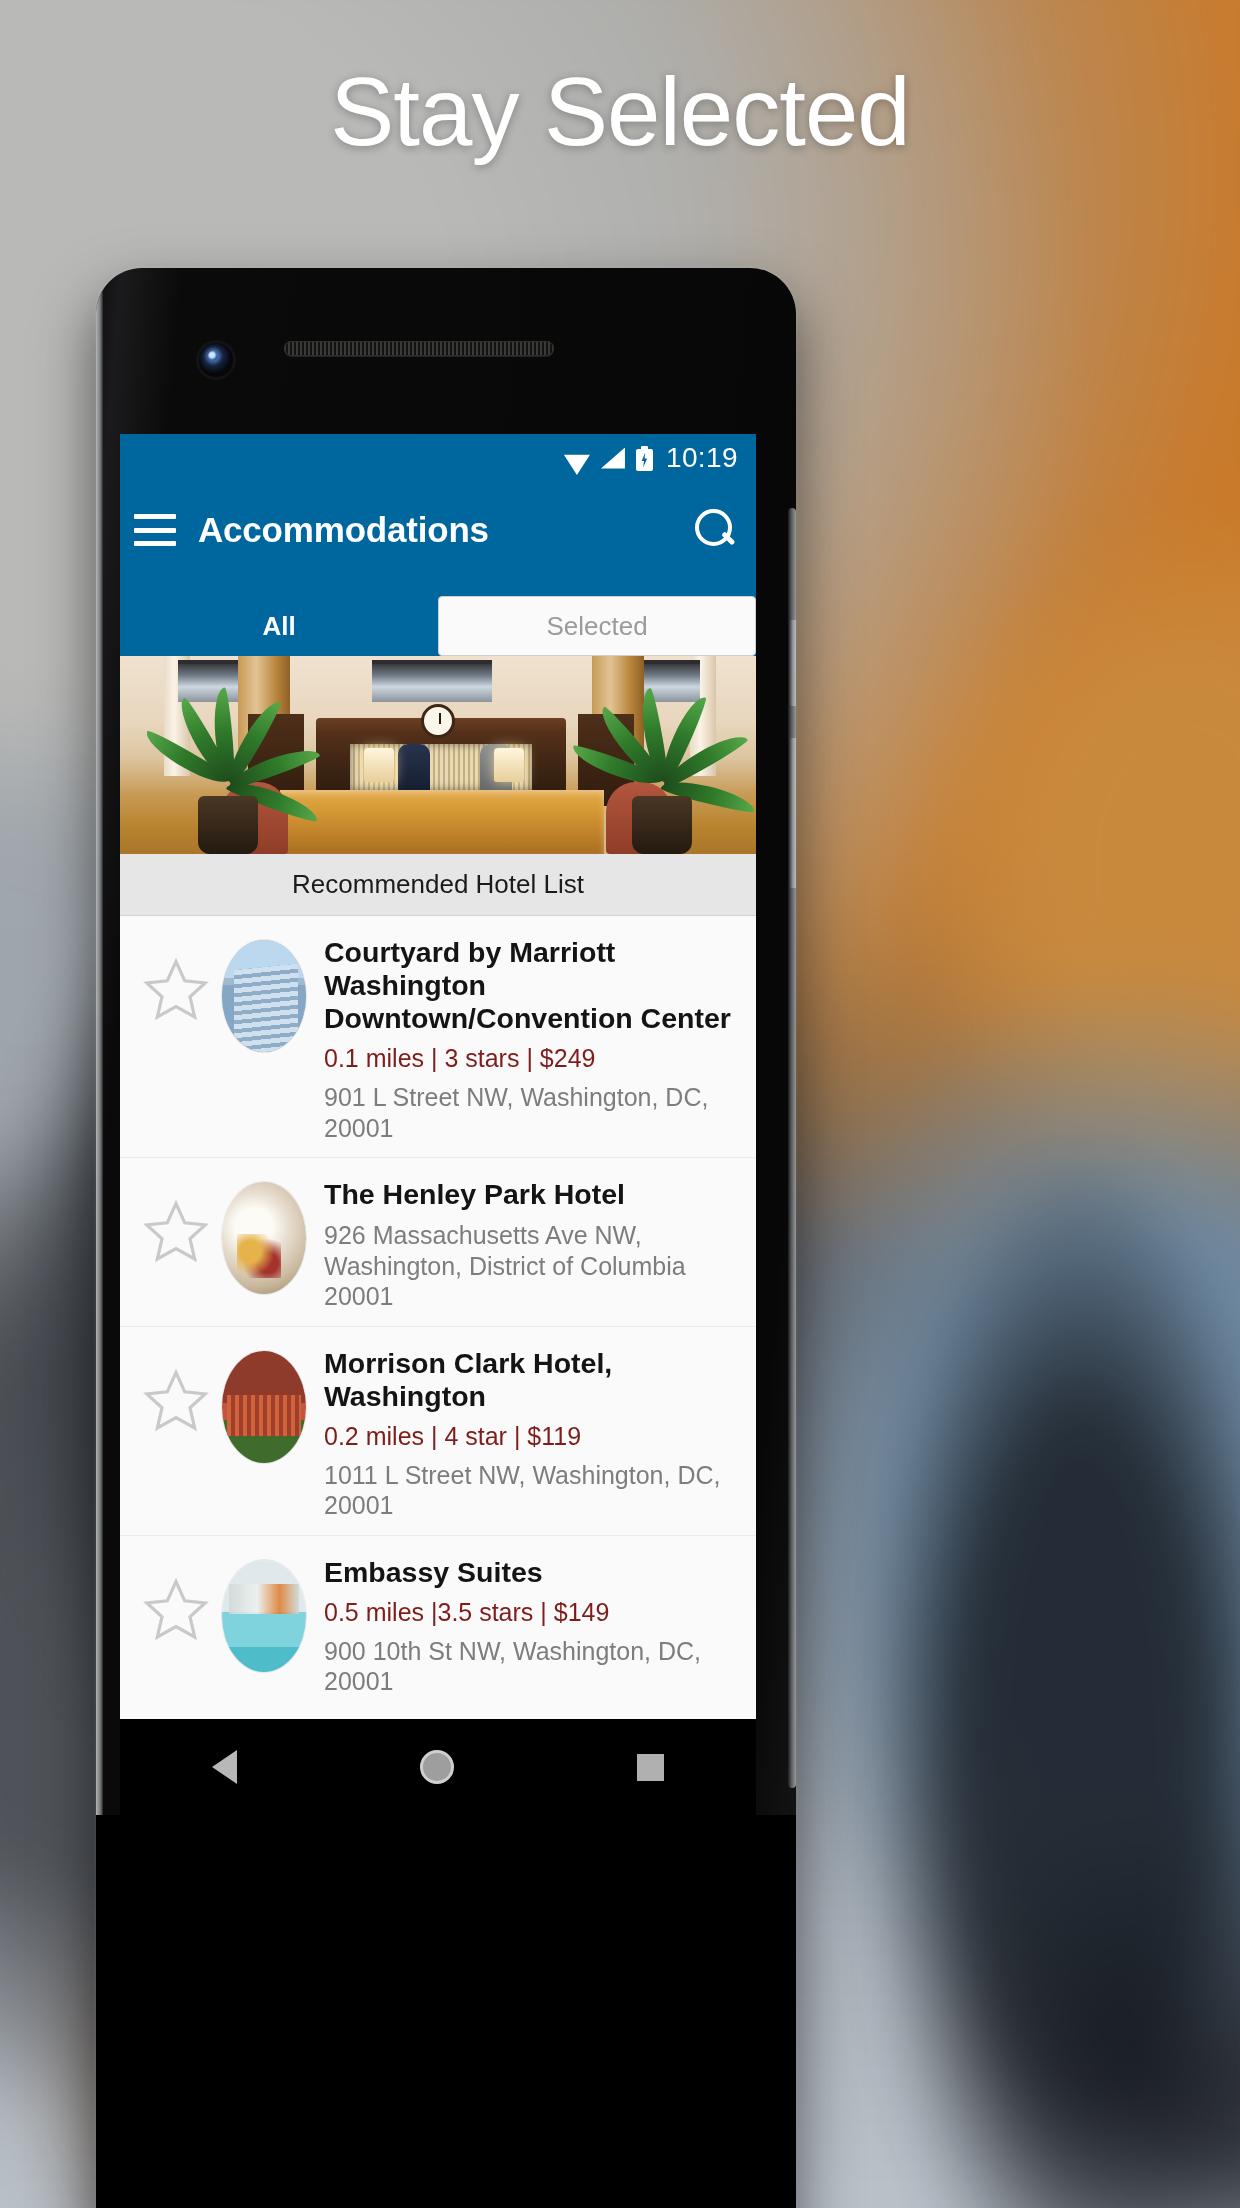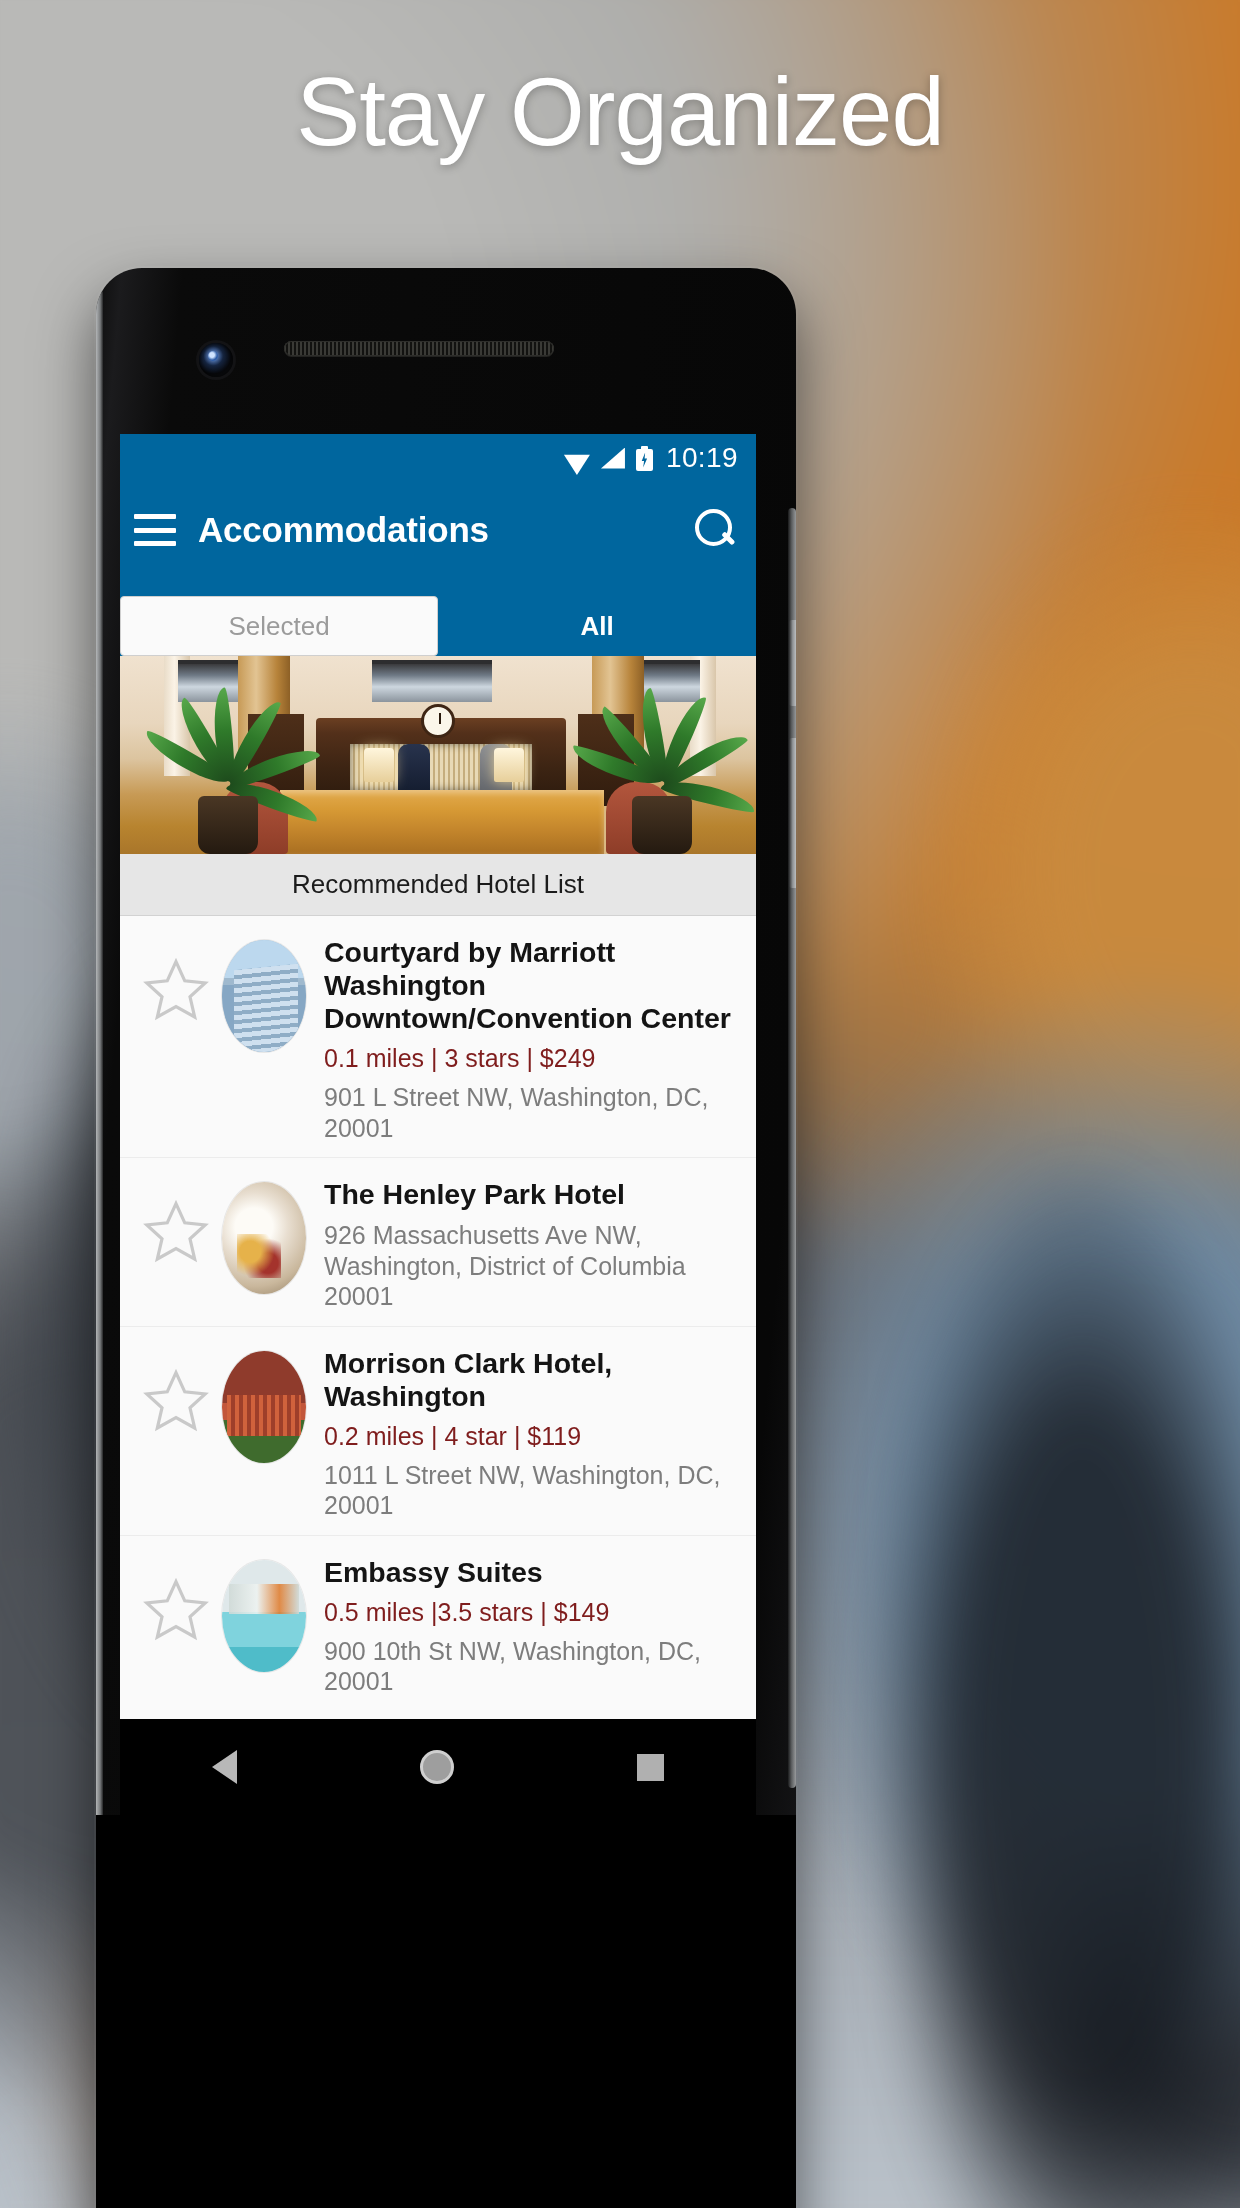--- a/index.html
+++ b/index.html
@@ -333,21 +333,21 @@
 </style>
 </head>
 <body>
 
 <div id="bg">
   <div class="layer b1"></div>
   <div class="layer b2"></div>
   <div class="layer b3"></div>
 </div>
 
-<div id="headline">Stay Organized</div>
+<div id="headline">Stay Selected</div>
 
 <div id="phone">
   <div class="edge-left"></div>
   <div class="edge-right"></div>
   <div class="btn-pwr"></div>
   <div class="btn-vol"></div>
   <div id="camera"></div>
   <div id="earpiece"></div>
 
   <div id="screen">
@@ -367,22 +367,22 @@
           <span></span>
           <span></span>
       </div>
       <div class="titles">
         <div class="app-title">Accommodations</div>
       </div>
       <div class="search-icon"></div>
     </div>
 
     <div class="tabs">
+      <div class="tab active">All</div>
       <div class="tab inactive">Selected</div>
-      <div class="tab active">All</div>
     </div>
 
     <div class="hero">
       <div class="wall"></div>
       <div class="pillarA"></div>
         <div class="pillarB"></div>
       <div class="chandA"></div>
         <div class="chandB"></div>
         <div class="chandC"></div>
       <div class="colL"></div>

